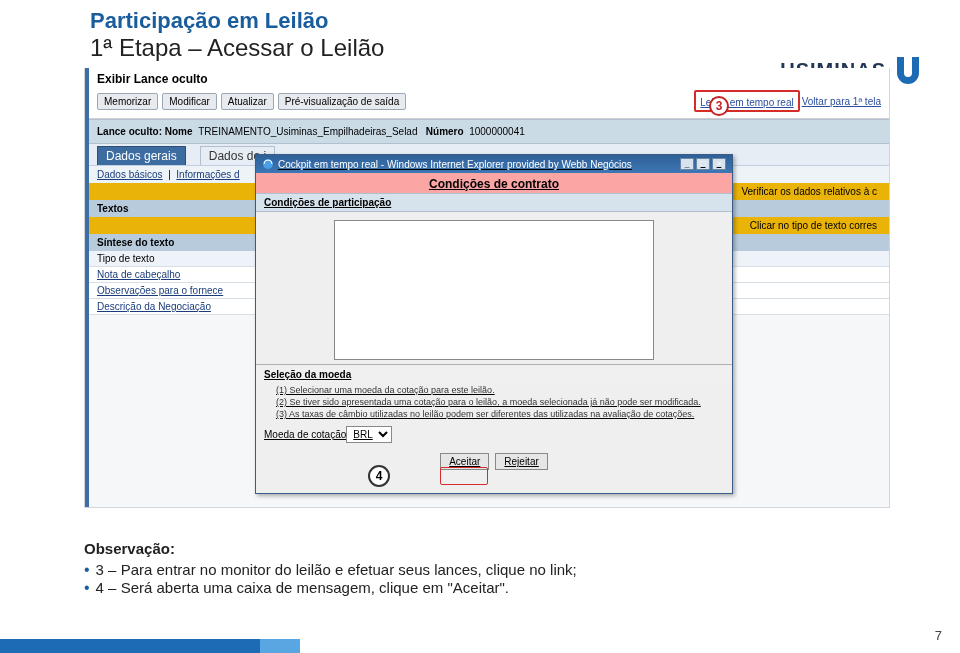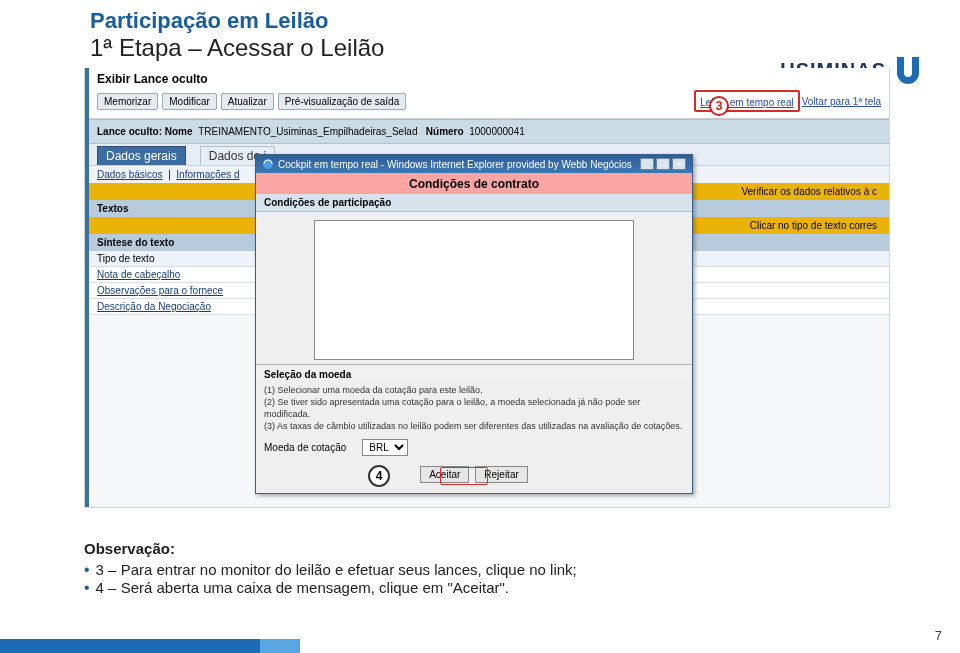--- a/index.html
+++ b/index.html
@@ -50,37 +50,37 @@
   .subband { background: #eef3f8; padding: 3px 12px; font-size: 10px; border-top: 1px solid #c0d0e0; }
   .subband2 { background: #eab308; padding: 3px 12px; font-size: 10px; text-align: right; }
   .band-medblue { background: #b7cbdd; padding: 3px 12px; font-size: 10px; font-weight: bold; }
   .sidelist { font-size: 10px; }
   .sidelist .row { padding: 2px 12px; border-bottom: 1px solid #d6dee6; background: #fff; }
   .rowalt { background: #edf3f8 !important; }
   .rowlink { color: #1a3d7a; text-decoration: underline; }
 
   
   .popup {
-    position: absolute; left: 170px; top: 86px; width: 438px; height: 340px;
-    background: #efefef; border: 1px solid #3a5d87; box-shadow: 2px 2px 4px rgba(0,0,0,.3);
+    position: absolute; left: 170px; top: 86px; width: 478px; height: 340px;
+    background: #efefef; border: 1px solid #3a5d87; box-shadow: 2px 2px 4px rgba(0,0,0,.3); text-decoration: underline;
   }
   .popup-title { background: linear-gradient(#2f5f97,#3d77b5); color: #fff; font-size: 10px; padding: 3px 6px; display: flex; align-items: center; }
   .popup-title .ie-icon { width: 12px; height: 12px; margin-right: 4px; }
   .popup-title .winbtns { margin-left: auto; display: flex; gap: 2px; }
   .winbtn { width: 14px; height: 12px; background: #d9e3ee; border: 1px solid #6a86a6; font-size: 8px; line-height: 10px; text-align: center; }
   .popup-head { text-align: center; font-size: 12px; font-weight: bold; padding: 4px 0 2px 0; background: #fca5a5; }
   .popup-subtab { background: #d6e2ec; font-size: 10px; font-weight: bold; padding: 3px 8px; border-top: 1px solid #b0c0d0; border-bottom: 1px solid #b0c0d0; }
   .popup-textarea {
     display: block; margin: 8px auto 4px auto; width: 320px; height: 140px;
     background: #fff; border: 1px solid #888; resize: none; font-size: 10px;
   }
   .popup-sep { border-top: 1px solid #b0b0b0; margin: 4px 0 2px 0; }
   .popup-section { font-size: 10px; padding: 2px 8px; font-weight: bold; background: #f0f0f0; }
-  .popup-instructions { font-size: 9px; color: #333; padding: 2px 8px; line-height: 1.35; }
-  .popup-currency { font-size: 10px; padding: 4px 8px; display: flex; align-items: center; gap: 16px; }
+  .popup-instructions { font-size: 9px; color: #333; padding: 2px 8px; line-height: 1.35; margin-left: 12px; }
+  .popup-currency { font-size: 10px; padding: 4px 8px; display: flex; align-items: center; gap: 0; }
   .sel { border: 1px solid #888; font-size: 10px; padding: 1px 2px; background: #fff; }
   .popup-actions { padding: 6px 0 4px 0; display: flex; justify-content: center; gap: 6px; }
   .pbtn { font-size: 10px; background: #e6e6e6; border: 1px solid #888; padding: 2px 8px; }
   .callout4 {
     position: absolute; bottom: 6px; left: 112px;
     width: 22px; height: 22px; border: 2px solid #333; border-radius: 50%;
     display: flex; align-items: center; justify-content: center;
     font-size: 12px; font-weight: bold; background: #fff;
   }
   .redbox-accept { position: absolute; bottom: 8px; left: 184px; width: 48px; height: 18px; border: 1px solid #d62b2b; border-radius: 2px; pointer-events: none; }

